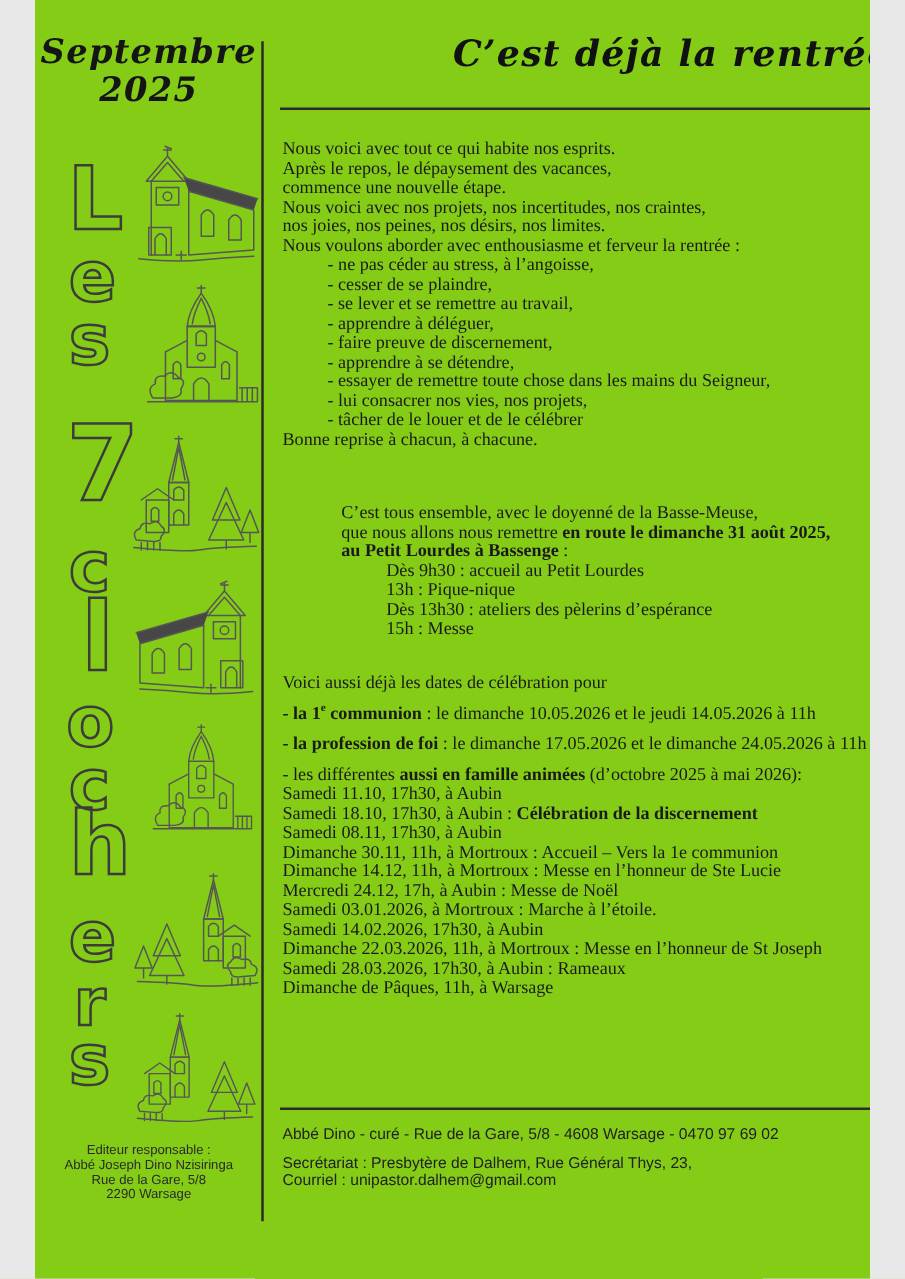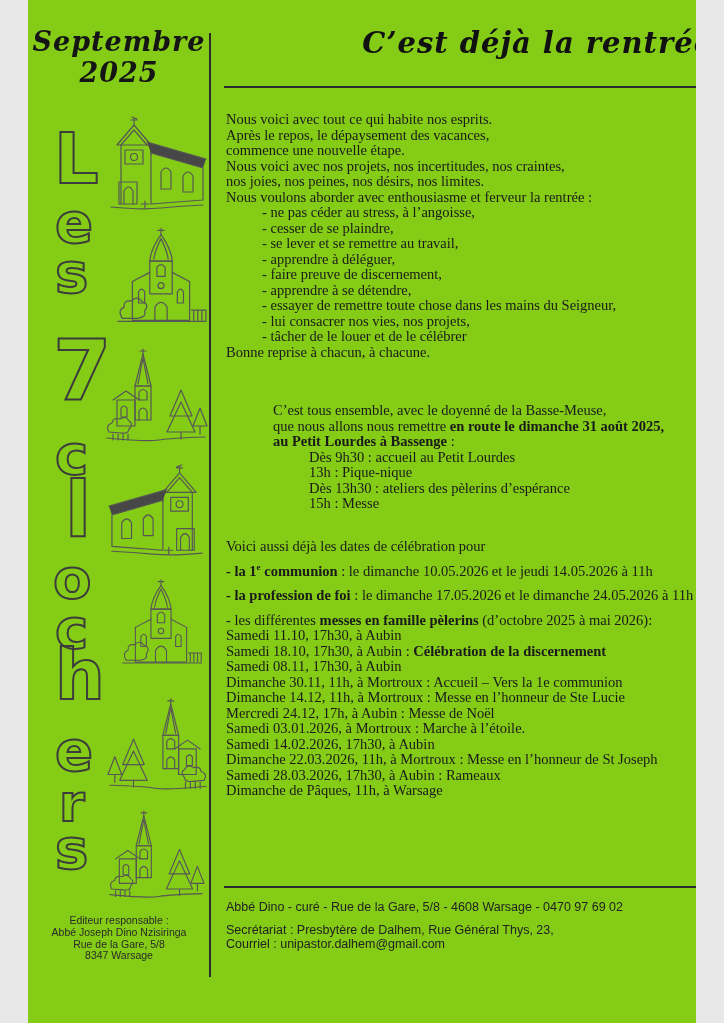--- a/index.html
+++ b/index.html
@@ -173,21 +173,21 @@
     <div class="church" style="left:74px;top:810px;width:108px;height:94px;">
       <svg viewBox="0 0 106 100">
           <use href="#chC"></use>
         </svg>
     </div>
 
     <div class="editor-block">
       <div>Editeur responsable :</div>
       <div>Abbé Joseph Dino Nzisiringa</div>
       <div>Rue de la Gare, 5/8</div>
-      <div>8347 Warsage</div>
+      <div>2290 Warsage</div>
     </div>
 
     <div class="v-divider"></div>
   </div>
 
   <div class="main">
 
     <div class="page-title">C’est déjà la rentrée !</div>
     <div class="rule rule-title"></div>
 
@@ -226,21 +226,21 @@
           <div>13h : Pique-nique</div>
           <div>Dès 13h30 : ateliers des pèlerins d’espérance</div>
           <div>15h : Messe</div>
         </div>
     </div>
 
     <div class="dates serif-block">
       <div>Voici aussi déjà les dates de célébration pour</div>
       <div class="date-par"><b><span>- la 1</span><sup>e</sup><span> communion</span></b><span> : le dimanche 10.05.2026 et le jeudi 14.05.2026 à 11h</span></div>
       <div class="date-par"><b>- la profession de foi</b><span> : le dimanche 17.05.2026 et le dimanche 24.05.2026 à 11h</span></div>
-      <div class="date-par"><span>- les différentes </span><b>messes en famille pèlerins</b><span> (d’octobre 2025 à mai 2026):</span></div>
+      <div class="date-par"><span>- les différentes </span><b>aussi en famille animées</b><span> (d’octobre 2025 à mai 2026):</span></div>
       <div class="mass-list">
 
       <div><span>Samedi 11.10, 17h30, à Aubin</span><b></b></div>
           <div><span>Samedi 18.10, 17h30, à Aubin : </span><b>Célébration de la discernement</b></div>
           <div><span>Samedi 08.11, 17h30, à Aubin</span><b></b></div>
           <div><span>Dimanche 30.11, 11h, à Mortroux : Accueil – Vers la 1e communion</span><b></b></div>
           <div><span>Dimanche 14.12, 11h, à Mortroux : Messe en l’honneur de Ste Lucie</span><b></b></div>
           <div><span>Mercredi 24.12, 17h, à Aubin : Messe de Noël</span><b></b></div>
           <div><span>Samedi 03.01.2026, à Mortroux : Marche à l’étoile.</span><b></b></div>
           <div><span>Samedi 14.02.2026, 17h30, à Aubin</span><b></b></div>

